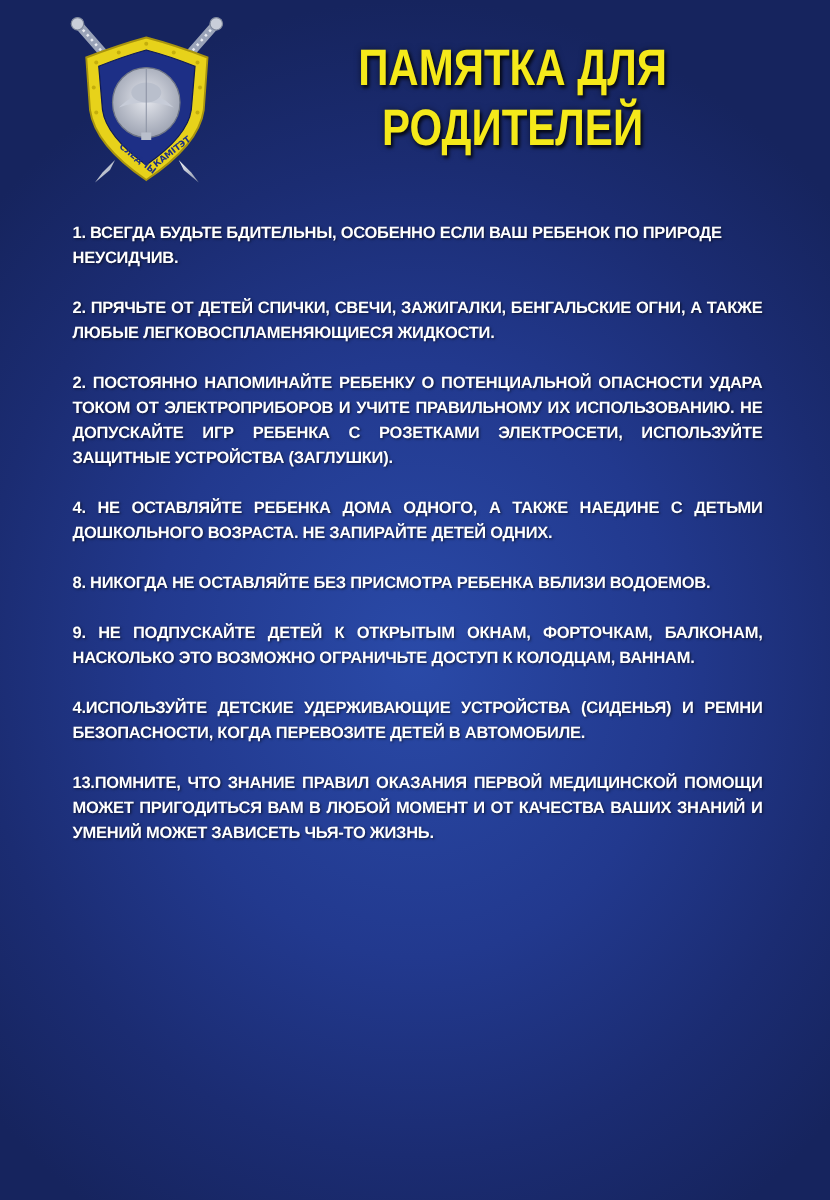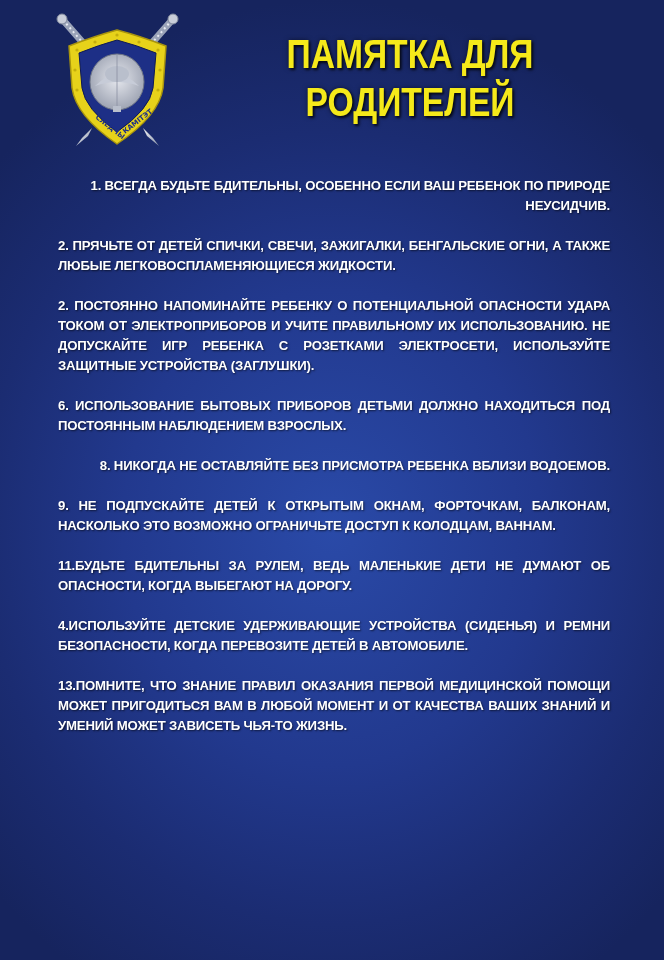--- a/index.html
+++ b/index.html
@@ -55,21 +55,21 @@
       color: #ffffff;
       font-family: "Liberation Sans", "DejaVu Sans", sans-serif;
       font-weight: bold;
       font-size: 13.2px;
       line-height: 20px;
       text-align: justify;
       text-shadow: 1px 1px 2px rgba(0,0,0,0.6);
       letter-spacing: -0.2px;
       margin-bottom: 20px;
     }
-    .item.single { text-align: right; }
+    .item.single { text-align: left; }
   </style>
 </head>
 <body>
 
 <div class="poster">
 
   <svg class="emblem" viewBox="0 0 125 140" xmlns="http://www.w3.org/2000/svg">
     <defs>
       <linearGradient id="blade" x1="0" y1="0" x2="1" y2="1">
         <stop offset="0" stop-color="#f2f4f8"></stop>
@@ -126,21 +126,20 @@
 
   <div class="title">
     <span>ПАМЯТКА ДЛЯ</span>
     <span>РОДИТЕЛЕЙ</span>
   </div>
 
   <div class="items">
     <div class="item single">1.  ВСЕГДА БУДЬТЕ БДИТЕЛЬНЫ, ОСОБЕННО ЕСЛИ ВАШ РЕБЕНОК ПО ПРИРОДЕ НЕУСИДЧИВ.</div>
     <div class="item">2.  ПРЯЧЬТЕ ОТ ДЕТЕЙ СПИЧКИ, СВЕЧИ, ЗАЖИГАЛКИ, БЕНГАЛЬСКИЕ ОГНИ, А ТАКЖЕ ЛЮБЫЕ ЛЕГКОВОСПЛАМЕНЯЮЩИЕСЯ ЖИДКОСТИ.</div>
     <div class="item">2.  ПОСТОЯННО НАПОМИНАЙТЕ РЕБЕНКУ О ПОТЕНЦИАЛЬНОЙ ОПАСНОСТИ УДАРА ТОКОМ ОТ ЭЛЕКТРОПРИБОРОВ И УЧИТЕ ПРАВИЛЬНОМУ ИХ ИСПОЛЬЗОВАНИЮ. НЕ ДОПУСКАЙТЕ ИГР РЕБЕНКА С РОЗЕТКАМИ ЭЛЕКТРОСЕТИ, ИСПОЛЬЗУЙТЕ ЗАЩИТНЫЕ УСТРОЙСТВА (ЗАГЛУШКИ).</div>
-    <div class="item">6. ИСПОЛЬЗОВАНИЕ БЫТОВЫХ ПРИБОРОВ ДЕТЬМИ ДОЛЖНО НАХОДИТЬСЯ ПОД ПОСТОЯННЫМ НАБЛЮДЕНИЕМ ВЗРОСЛЫХ.</div>
+    <div class="item">4.  НЕ ОСТАВЛЯЙТЕ РЕБЕНКА ДОМА ОДНОГО, А ТАКЖЕ НАЕДИНЕ С ДЕТЬМИ ДОШКОЛЬНОГО ВОЗРАСТА. НЕ ЗАПИРАЙТЕ ДЕТЕЙ ОДНИХ.</div>
     <div class="item single">8.  НИКОГДА НЕ ОСТАВЛЯЙТЕ БЕЗ ПРИСМОТРА РЕБЕНКА ВБЛИЗИ ВОДОЕМОВ.</div>
     <div class="item">9.  НЕ ПОДПУСКАЙТЕ ДЕТЕЙ К ОТКРЫТЫМ ОКНАМ, ФОРТОЧКАМ, БАЛКОНАМ, НАСКОЛЬКО ЭТО ВОЗМОЖНО ОГРАНИЧЬТЕ ДОСТУП К КОЛОДЦАМ, ВАННАМ.</div>
-    <div class="item">11.БУДЬТЕ БДИТЕЛЬНЫ ЗА РУЛЕМ, ВЕДЬ МАЛЕНЬКИЕ ДЕТИ НЕ ДУМАЮТ ОБ ОПАСНОСТИ, КОГДА ВЫБЕГАЮТ НА ДОРОГУ.</div>
     <div class="item">4.ИСПОЛЬЗУЙТЕ ДЕТСКИЕ УДЕРЖИВАЮЩИЕ УСТРОЙСТВА (СИДЕНЬЯ) И РЕМНИ БЕЗОПАСНОСТИ, КОГДА ПЕРЕВОЗИТЕ ДЕТЕЙ В АВТОМОБИЛЕ.</div>
     <div class="item">13.ПОМНИТЕ, ЧТО ЗНАНИЕ ПРАВИЛ ОКАЗАНИЯ ПЕРВОЙ МЕДИЦИНСКОЙ ПОМОЩИ МОЖЕТ ПРИГОДИТЬСЯ ВАМ В ЛЮБОЙ МОМЕНТ И ОТ КАЧЕСТВА ВАШИХ ЗНАНИЙ И УМЕНИЙ МОЖЕТ ЗАВИСЕТЬ ЧЬЯ-ТО ЖИЗНЬ.</div>
   </div>
 
 </div>
 
 </body></html>

